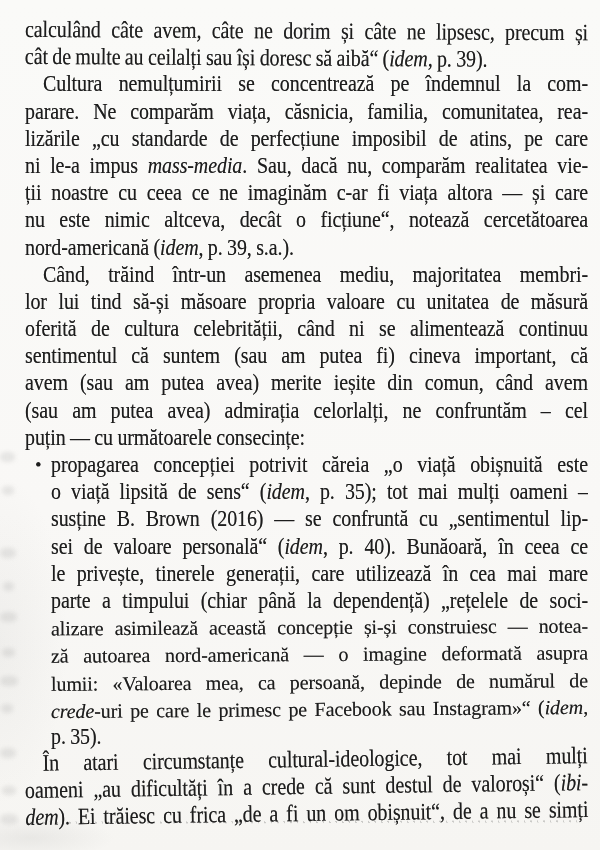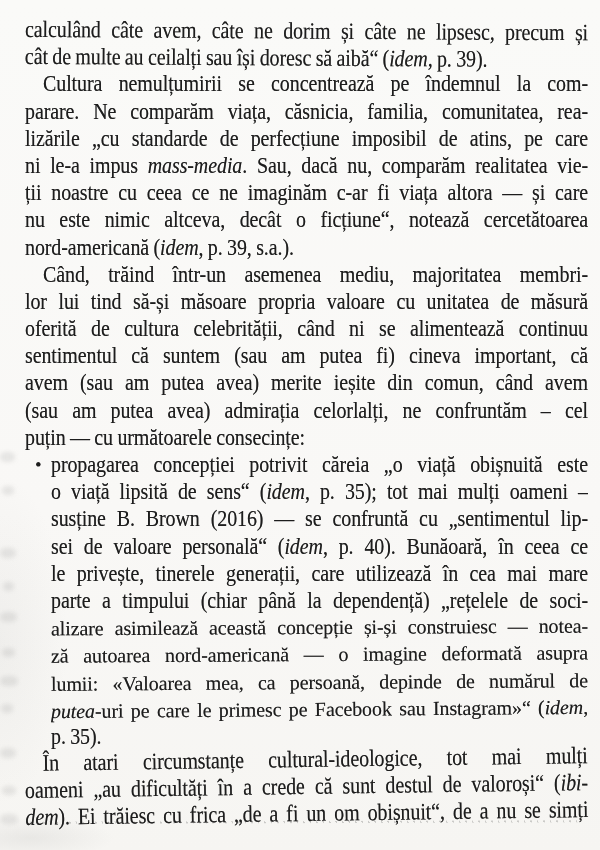--- a/index.html
+++ b/index.html
@@ -90,21 +90,21 @@
         <span class="bullet-marker">•</span>
         <div class="line j"><span>propagarea concepției potrivit căreia „o viață obișnuită este</span></div>
         <div class="line j"><span>o viață lipsită de sens“ (</span><span class="it">idem</span><span>, p. 35); tot mai mulți oameni –</span></div>
         <div class="line j"><span>susține B. Brown (2016) — se confruntă cu „sentimentul lip-</span></div>
         <div class="line j"><span>sei de valoare personală“ (</span><span class="it">idem</span><span>, p. 40). Bunăoară, în ceea ce</span></div>
         <div class="line j"><span>le privește, tinerele generații, care utilizează în cea mai mare</span></div>
         <div class="line j"><span>parte a timpului (chiar până la dependență) „rețelele de soci-</span></div>
         <div class="line j" style="transform: rotate(-0.3deg);"><span>alizare asimilează această concepție și-și construiesc — notea-</span></div>
         <div class="line j" style="transform: rotate(-0.35deg);"><span>ză autoarea nord-americană — o imagine deformată asupra</span></div>
         <div class="line j" style="transform: rotate(-0.4deg);"><span>lumii: «Valoarea mea, ca persoană, depinde de numărul de</span></div>
-        <div class="line j" style="transform: rotate(-0.45deg);"><span class="it">putea</span><span>-uri pe care le primesc pe Facebook sau Instagram»“ (</span><span class="it">idem</span><span>,</span></div>
+        <div class="line j" style="transform: rotate(-0.45deg);"><span class="it">crede</span><span>-uri pe care le primesc pe Facebook sau Instagram»“ (</span><span class="it">idem</span><span>,</span></div>
         <div class="line"><span>p. 35).</span></div>
       </div>
       <div class="block" style="transform: rotate(-0.8deg); transform-origin: left center;">
         <div class="line j ind"><span>În atari circumstanțe cultural-ideologice, tot mai mulți</span></div>
         <div class="line j"><span>oameni „au dificultăți în a crede că sunt destul de valoroși“ (</span><span class="it">ibi-</span></div>
         <div class="line j"><span class="it">dem</span><span>). Ei trăiesc cu frica „de a fi un om obișnuit“, de a nu se simți</span></div>
       </div>
     </div>
   <div class="ghosts">
     <i></i>

